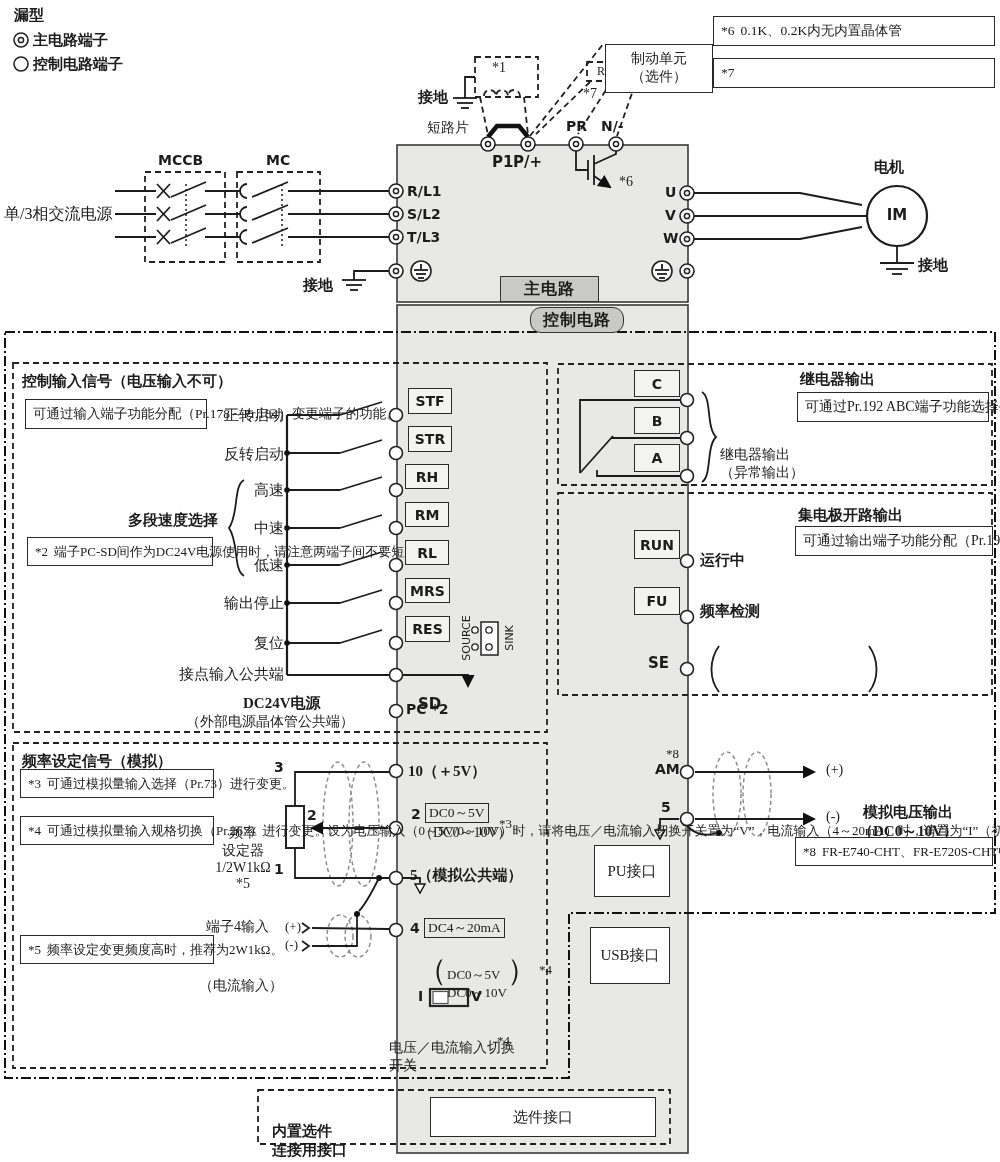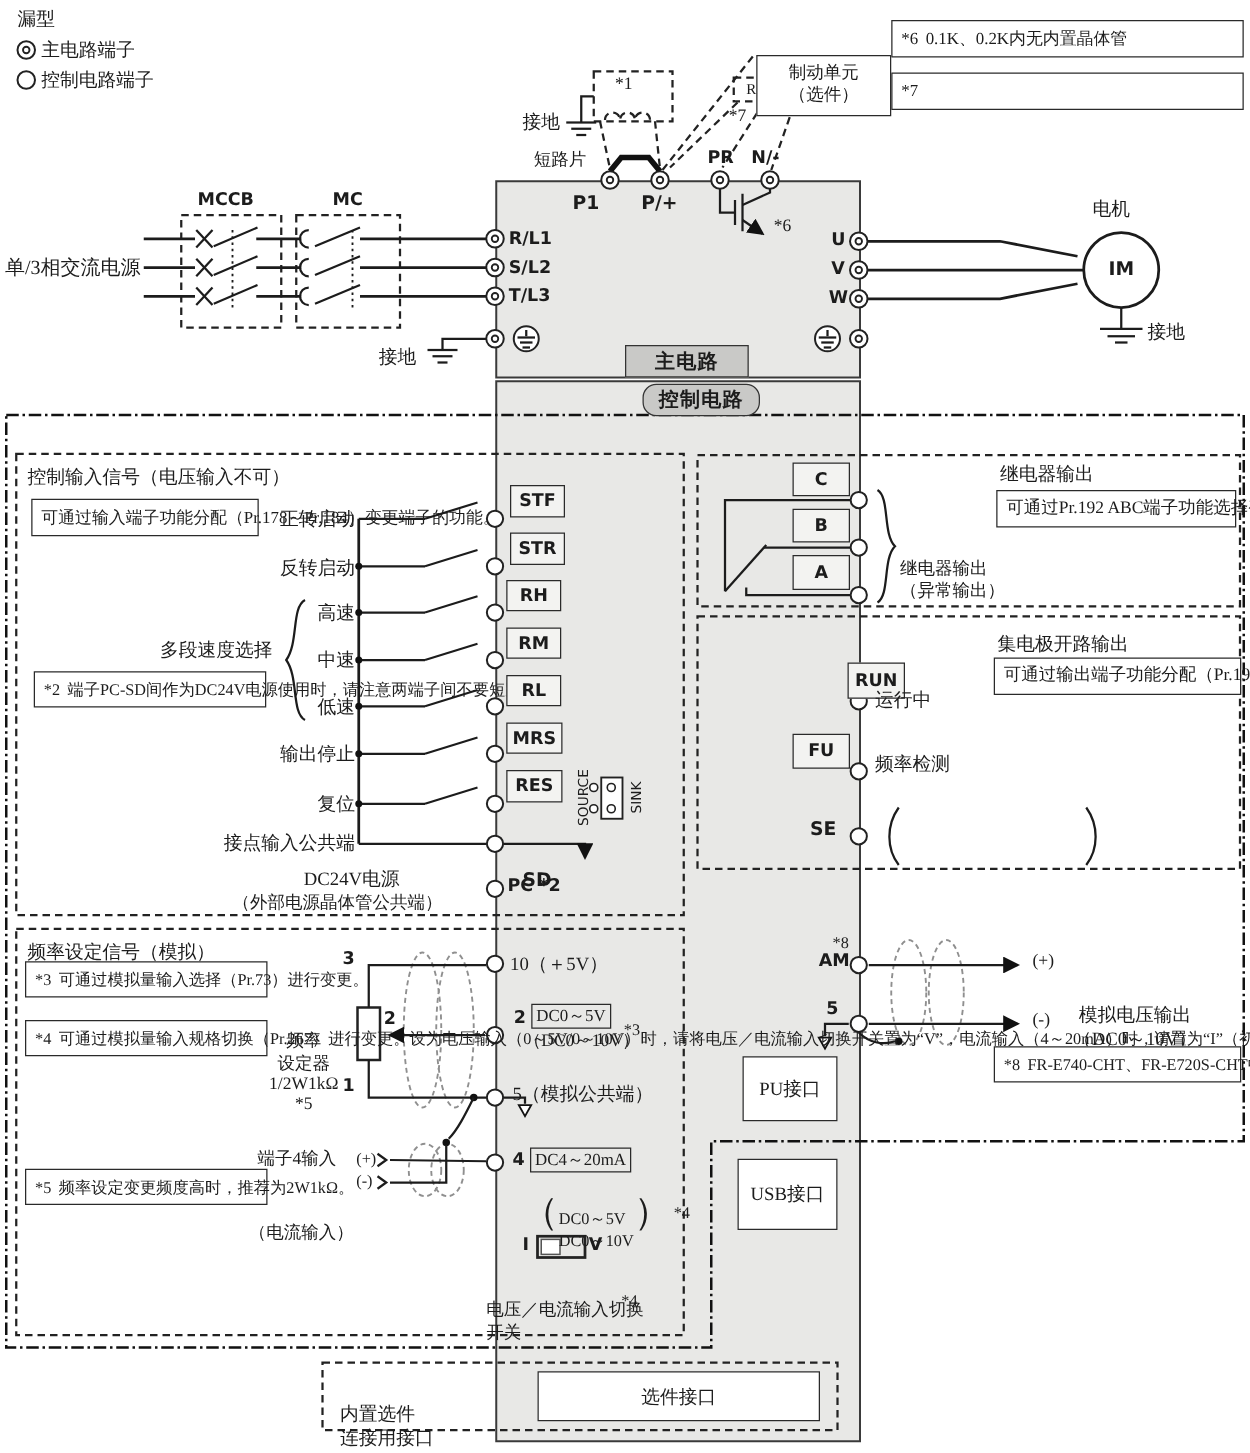--- a/index.html
+++ b/index.html
@@ -12,21 +12,21 @@
   .notebox{border:1.6px solid #2a2a2a;background:#fff;padding:5px 7px;font-size:13.5px;line-height:1.32;}
   .flexnote{display:flex;gap:6px;align-items:flex-start;}
   .marker{flex:0 0 auto;}
   .tbox{border:1.6px solid #2a2a2a;background:#f3f3f1;display:flex;align-items:center;justify-content:center;
         font-family:"DejaVu Sans","Liberation Sans",sans-serif;font-weight:bold;font-size:14px;}
   .gbox{border:1.6px solid #333;background:#c9c9c7;display:flex;align-items:center;justify-content:center;
         font-weight:bold;font-size:16px;letter-spacing:1px;}
   .wbox{border:1.8px solid #2a2a2a;background:#fff;display:flex;align-items:center;justify-content:center;font-size:15px;}
   .vbox{border:1.5px solid #2a2a2a;padding:0 3px;font-size:13.5px;}
   .rl{width:130px;text-align:right;font-size:15px;}
-  .f13{font-size:13px;}.f14{font-size:14px;}.f15{font-size:15px;}.f16{font-size:16px;}
+  .f13{font-size:13px;}.f14{font-size:14px;}.f15{font-size:15px;font-weight:bold;}.f16{font-size:16px;}
   .paren{font-size:30px;font-weight:100;line-height:34px;}
   
   .ln{stroke:#1c1c1c;stroke-width:1.8;fill:none;}
   .ln2{stroke:#1c1c1c;stroke-width:2.2;fill:none;}
   .thick{stroke:#111;stroke-width:4.5;fill:none;}
   .dsh{stroke:#222;stroke-width:1.8;fill:none;stroke-dasharray:6 4;}
   .ddot{stroke:#111;stroke-width:2;fill:none;stroke-dasharray:10 3 2 3;}
   .mech{stroke:#1c1c1c;stroke-width:1.5;fill:none;stroke-dasharray:2 3;}
   .gdsh{stroke:#8f8f8f;stroke-width:1.5;fill:none;stroke-dasharray:4 3;}
   .body{fill:#e8e8e6;stroke:#3a3a3a;stroke-width:1.6;}
@@ -352,21 +352,21 @@
 
 <div class="a notebox pre" style="left:605px;top:16px;width:92px;text-align:center;font-size:14px;">制动单元
 （选件）</div>
 <div class="a f15" style="left:418px;top:88px;">接地</div>
 <div class="a f14" style="left:427px;top:119px;">短路片</div>
 <div class="a f14" style="left:492px;top:60px;">*1</div>
 <div class="a" style="left:587px;top:62px;width:28px;height:19px;display:flex;align-items:center;justify-content:center;font-size:12px;">R</div>
 <div class="a f14" style="left:583px;top:86px;">*7</div>
 <div class="a sans f14" style="left:566px;top:118px;">PR</div>
 <div class="a sans f14" style="left:601px;top:118px;">N/-</div>
-<div class="a sans f15" style="left:458px;top:153px;text-align:right;">P1</div>
+<div class="a sans f15" style="left:492px;top:153px;text-align:right;">P1</div>
 <div class="a sans f15" style="left:513px;top:153px;">P/+</div>
 <div class="a f14" style="left:619px;top:174px;">*6</div>
 
 <div class="a notebox flexnote" style="left:713px;top:16px;width:266px;">
   <span class="marker">*6</span>
   <span>0.1K、0.2K内无内置晶体管</span>
 </div>
 <div class="a notebox flexnote" style="left:713px;top:58px;width:266px;">
   <span class="marker">*7</span>
 </div>
@@ -380,21 +380,21 @@
 <div class="a sans f14" style="left:407px;top:206px;">S/L2</div>
 <div class="a sans f14" style="left:407px;top:229px;">T/L3</div>
 <div class="a sans f14" style="left:665px;top:184px;">U</div>
 <div class="a sans f14" style="left:665px;top:207px;">V</div>
 <div class="a sans f14" style="left:663px;top:230px;">W</div>
 <div class="a gbox" style="left:500px;top:276px;width:97px;height:24px;">主电路</div>
 <div class="a f15" style="left:874px;top:158px;">电机</div>
 <div class="a sans" style="left:877px;top:206px;width:40px;text-align:center;font-size:15px;">IM</div>
 <div class="a f15" style="left:918px;top:256px;">接地</div>
 
-<div class="a gbox" style="left:514px;top:307px;width:92px;height:24px;border-radius:11px;">控制电路</div>
+<div class="a gbox" style="left:530px;top:307px;width:92px;height:24px;border-radius:11px;">控制电路</div>
 
 <div class="a f15" style="left:22px;top:372px;">控制输入信号（电压输入不可）</div>
 <div class="a notebox" style="left:25px;top:399px;width:166px;">可通过输入端子功能分配（Pr.178～Pr.184）变更端子的功能。</div>
 <div class="a rl" style="left:154px;top:406px;">正转启动</div>
 <div class="a rl" style="left:154px;top:445px;">反转启动</div>
 <div class="a rl" style="left:154px;top:481px;">高速</div>
 <div class="a rl" style="left:154px;top:519px;">中速</div>
 <div class="a rl" style="left:154px;top:556px;">低速</div>
 <div class="a f15" style="left:128px;top:511px;">多段速度选择</div>
 <div class="a rl" style="left:154px;top:594px;">输出停止</div>
@@ -418,21 +418,21 @@
 <div class="a sans f14" style="left:406px;top:701px;">PC *2</div>
 
 <div class="a tbox" style="left:634px;top:370px;width:44px;height:25px;">C</div>
 <div class="a tbox" style="left:634px;top:407px;width:44px;height:25px;">B</div>
 <div class="a tbox" style="left:634px;top:444px;width:44px;height:26px;">A</div>
 <div class="a pre f14" style="left:720px;top:418px;">继电器输出
 （异常输出）</div>
 <div class="a f15" style="left:800px;top:370px;">继电器输出</div>
 <div class="a notebox" style="left:797px;top:392px;width:176px;font-size:14px;">可通过Pr.192 ABC端子功能选择变更端子的功能。</div>
 
-<div class="a tbox" style="left:634px;top:530px;width:44px;height:27px;margin-left:44px;">RUN</div>
+<div class="a tbox" style="left:634px;top:530px;width:44px;height:27px;">RUN</div>
 <div class="a tbox" style="left:634px;top:587px;width:44px;height:26px;">FU</div>
 <div class="a sans f15" style="left:648px;top:654px;">SE</div>
 <div class="a f15" style="left:700px;top:551px;">运行中</div>
 <div class="a f15" style="left:700px;top:602px;">频率检测</div>
 <div class="a f15" style="left:798px;top:506px;">集电极开路输出</div>
 <div class="a notebox" style="left:795px;top:526px;width:182px;font-size:14px;">可通过输出端子功能分配（Pr.190、Pr.191）变更端子的功能。</div>
 
 <div class="a f15" style="left:22px;top:752px;">频率设定信号（模拟）</div>
 <div class="a notebox flexnote" style="left:20px;top:769px;width:178px;font-size:13px;">
   <span class="marker">*3</span>

